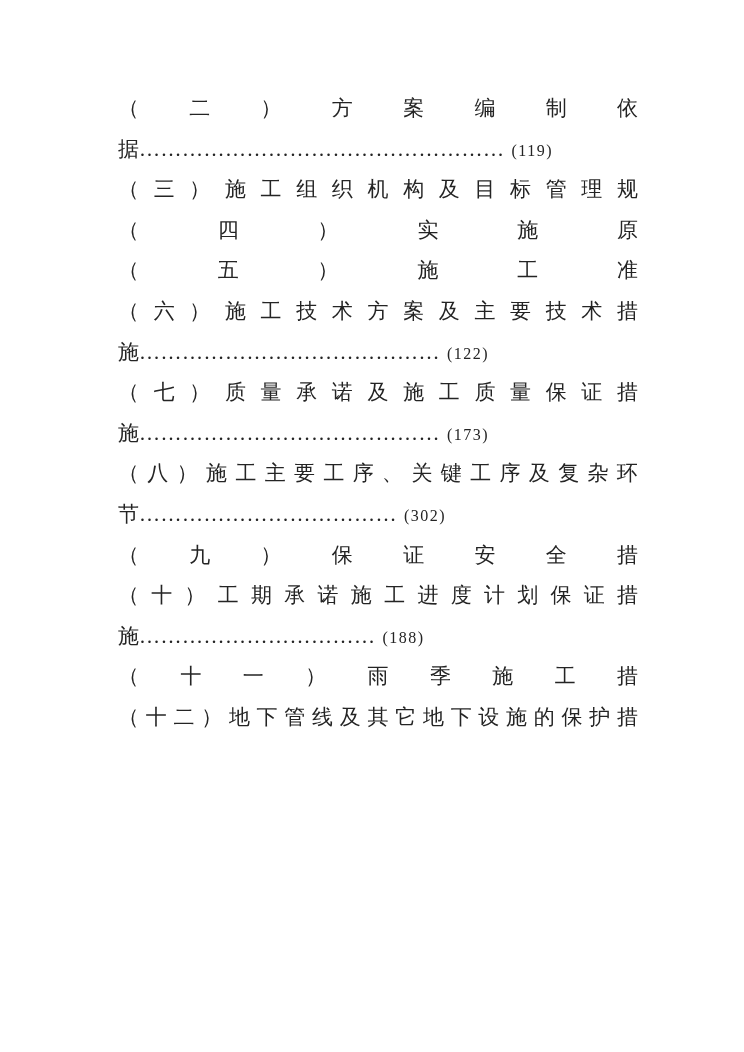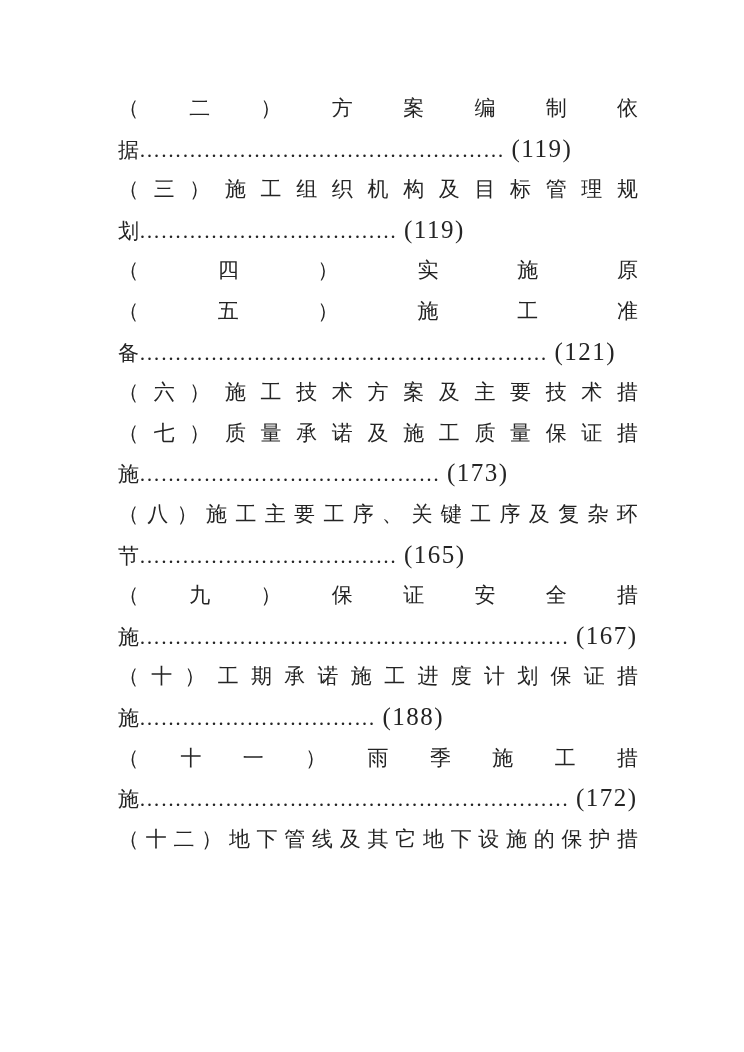--- a/index.html
+++ b/index.html
@@ -40,21 +40,21 @@
   }
   .cont .dots {
     display: inline-block;
     font-size: 21px;
     letter-spacing: 0.5px;
     vertical-align: baseline;
   }
   .cont .pagenum {
     display: inline-block;
     margin-left: 7px;
-    font-size: 25px;
+    font-size: 16px;
     letter-spacing: 1.5px;
   }
 </style>
 </head>
 <body>
 
 <div class="page">
   <div class="toc">
       <div class="entry">
         <div class="line head">
@@ -80,61 +80,60 @@
           <span class="ch">织</span>
           <span class="ch">机</span>
           <span class="ch">构</span>
           <span class="ch">及</span>
           <span class="ch">目</span>
           <span class="ch">标</span>
           <span class="ch">管</span>
           <span class="ch">理</span>
           <span class="ch">规</span>
         </div>
-        <div class="line cont"><span class="carry">划</span><span class="dots">………………………………</span><span class="pagenum">(119)</span></div>
       </div>
       <div class="entry">
         <div class="line head">
           <span class="ch">（</span>
           <span class="ch">四</span>
           <span class="ch">）</span>
           <span class="ch">实</span>
           <span class="ch">施</span>
           <span class="ch">原</span>
         </div>
       </div>
       <div class="entry">
         <div class="line head">
           <span class="ch">（</span>
           <span class="ch">五</span>
           <span class="ch">）</span>
           <span class="ch">施</span>
           <span class="ch">工</span>
           <span class="ch">准</span>
         </div>
-        <div class="line cont"><span class="carry">备</span><span class="dots">…………………………………………………</span><span class="pagenum">(121)</span></div>
       </div>
       <div class="entry">
         <div class="line head">
           <span class="ch">（</span>
           <span class="ch">六</span>
           <span class="ch">）</span>
           <span class="ch">施</span>
           <span class="ch">工</span>
           <span class="ch">技</span>
           <span class="ch">术</span>
           <span class="ch">方</span>
           <span class="ch">案</span>
           <span class="ch">及</span>
           <span class="ch">主</span>
           <span class="ch">要</span>
           <span class="ch">技</span>
           <span class="ch">术</span>
           <span class="ch">措</span>
         </div>
+        <div class="line cont"><span class="carry">施</span><span class="dots">……………………………………</span><span class="pagenum">(122)</span></div>
       </div>
       <div class="entry">
         <div class="line head">
           <span class="ch">（</span>
           <span class="ch">七</span>
           <span class="ch">）</span>
           <span class="ch">质</span>
           <span class="ch">量</span>
           <span class="ch">承</span>
           <span class="ch">诺</span>
@@ -163,34 +162,33 @@
           <span class="ch">、</span>
           <span class="ch">关</span>
           <span class="ch">键</span>
           <span class="ch">工</span>
           <span class="ch">序</span>
           <span class="ch">及</span>
           <span class="ch">复</span>
           <span class="ch">杂</span>
           <span class="ch">环</span>
         </div>
-        <div class="line cont"><span class="carry">节</span><span class="dots">………………………………</span><span class="pagenum">(165)</span></div>
+        <div class="line cont"><span class="carry">节</span><span class="dots">………………………………</span><span class="pagenum">(302)</span></div>
       </div>
       <div class="entry">
         <div class="line head">
           <span class="ch">（</span>
           <span class="ch">九</span>
           <span class="ch">）</span>
           <span class="ch">保</span>
           <span class="ch">证</span>
           <span class="ch">安</span>
           <span class="ch">全</span>
           <span class="ch">措</span>
         </div>
-        <div class="line cont"><span class="carry">施</span><span class="dots">……………………………………………………</span><span class="pagenum">(167)</span></div>
       </div>
       <div class="entry">
         <div class="line head">
           <span class="ch">（</span>
           <span class="ch">十</span>
           <span class="ch">）</span>
           <span class="ch">工</span>
           <span class="ch">期</span>
           <span class="ch">承</span>
           <span class="ch">诺</span>
@@ -211,21 +209,20 @@
           <span class="ch">（</span>
           <span class="ch">十</span>
           <span class="ch">一</span>
           <span class="ch">）</span>
           <span class="ch">雨</span>
           <span class="ch">季</span>
           <span class="ch">施</span>
           <span class="ch">工</span>
           <span class="ch">措</span>
         </div>
-        <div class="line cont"><span class="carry">施</span><span class="dots">……………………………………………………</span><span class="pagenum">(172)</span></div>
       </div>
       <div class="entry">
         <div class="line head">
           <span class="ch">（</span>
           <span class="ch">十</span>
           <span class="ch">二</span>
           <span class="ch">）</span>
           <span class="ch">地</span>
           <span class="ch">下</span>
           <span class="ch">管</span>

